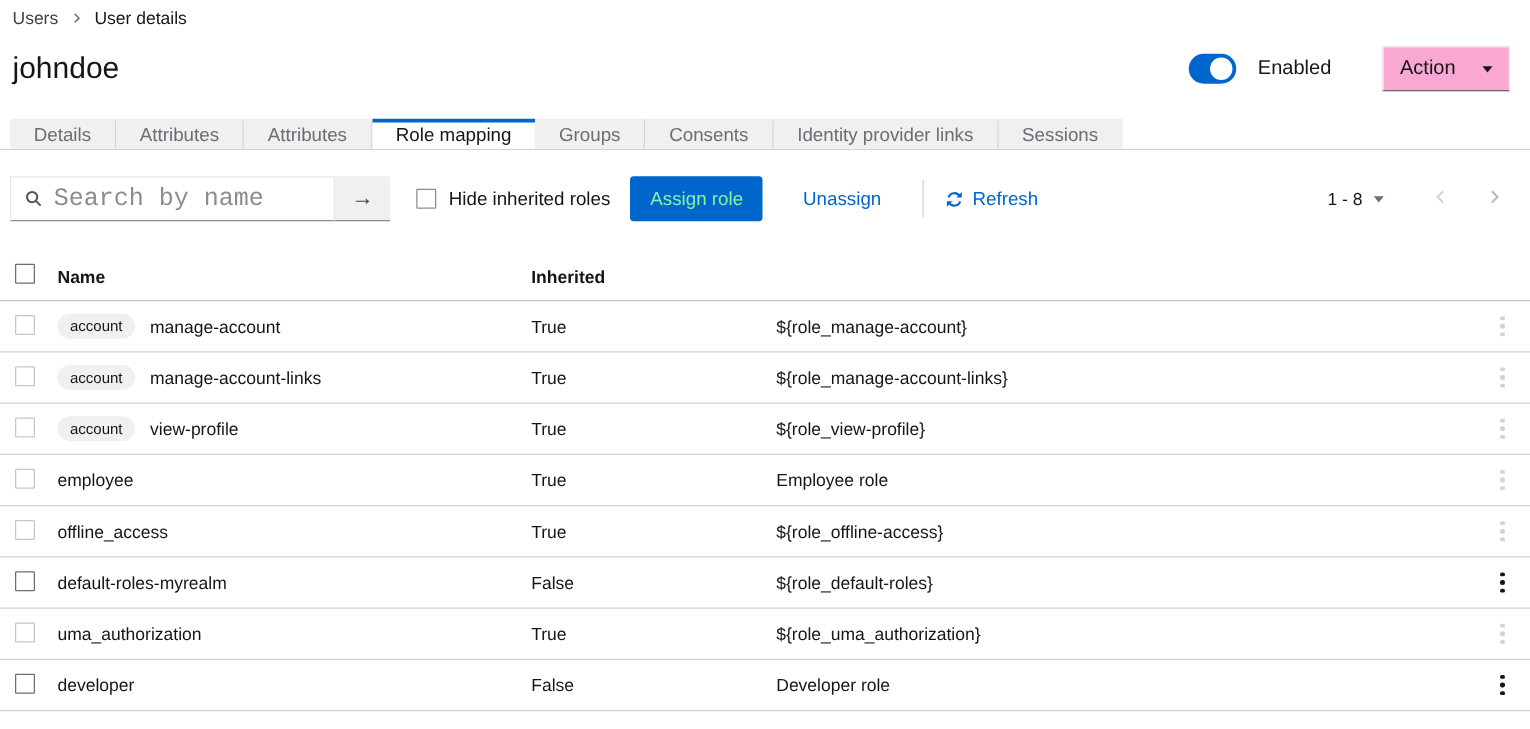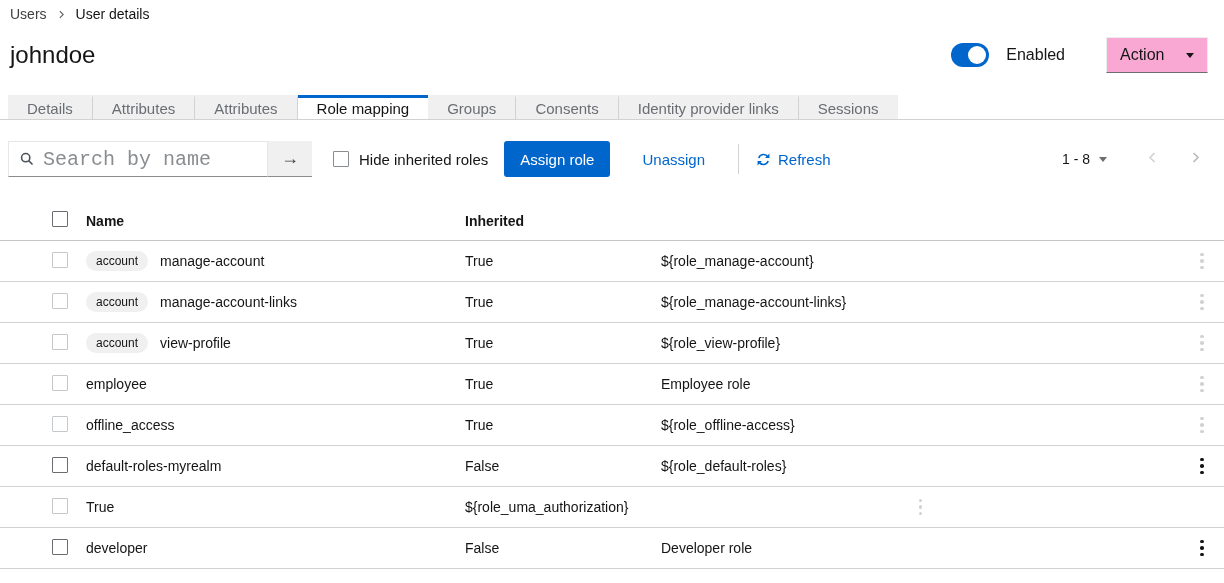--- a/index.html
+++ b/index.html
@@ -38,35 +38,35 @@
   .search-box svg { position: absolute; left: 11px; }
   .search-box input { border: none; outline: none; width: 100%; height: 100%; padding-left: 34px; font-size: 20px;
     font-family: Liberation Mono, monospace; color: #8b5cf6; background: transparent; }
   .search-box input::placeholder { color: #8a8d90; }
   .search-btn { width: 44px; height: 36px; background: #f0f0f0; border: none; border-bottom: 1px solid #8a8d90;
     font-size: 18px; color: #3c3f42; cursor: pointer; display: flex; align-items: center; justify-content: center; }
   .check-group { display: flex; align-items: center; margin-left: 21px; }
   .checkbox { display: inline-block; width: 16px; height: 16px; background: #fff; border: 1px solid #6a6e73; border-radius: 1px; cursor: pointer; flex: none; }
   .check-group .checkbox { border-color: #8a8d90; }
   .check-label { margin-left: 10px; font-size: 15px; }
-  .btn-primary { margin-left: 16px; height: 36px; padding: 0 16px; background: #0066cc; color: #ffffff; border: none;
+  .btn-primary { margin-left: 16px; height: 36px; padding: 0 16px; background: #0066cc; color: #86efac; border: none;
     border-radius: 3px; font-size: 15px; font-family: inherit; cursor: pointer; }
   .btn-link { margin-left: 16px; padding: 0 16px; background: none; border: none; color: #0066cc; font-size: 15px; font-family: inherit; cursor: pointer; }
   .toolbar-divider { width: 1px; height: 30px; background: #d2d2d2; margin: 0 17px; }
   .refresh { display: flex; align-items: center; gap: 7px; background: none; border: none; color: #0066cc; font-size: 15px; font-family: inherit; cursor: pointer; }
   .pagination { margin-left: auto; display: flex; align-items: center; }
   .pag-toggle { display: flex; align-items: center; gap: 9px; background: none; border: none; font-size: 14px;
     color: #151515; font-family: inherit; cursor: pointer; }
   .pag-toggle .caret-down { border-top-color: #6a6e73; }
   .pag-nav { background: none; border: none; cursor: default; padding: 0 15px; }
   .pag-nav.prev { margin-left: 25px; }
 
   
   .table { width: 100%; }
-  .thead, .trow { display: grid; grid-template-columns: 46px 379px 196px auto 44px; align-items: center; padding-left: 40px; }
+  .thead, .trow { display: grid; grid-template-columns: 46px 379px 196px auto 44px; align-items: center; }
   .thead { height: 40px; border-bottom: 1px solid #c6c6c6; font-weight: 700; font-size: 14px; }
   .trow { height: 41px; border-bottom: 1px solid #d2d2d2; font-size: 14px; }
   .cb-cell { padding-left: 12px; }
   .name-cell { display: flex; align-items: center; }
   .badge { background: #f0f0f0; border-radius: 30px; padding: 3px 10px; font-size: 12px; color: #151515; margin-right: 12px; }
   .kebab-cell { display: flex; justify-content: center; }
   .kebab { display: flex; flex-direction: column; gap: 3px; padding: 4px; cursor: pointer; }
   .kebab i { width: 3.5px; height: 3.5px; border-radius: 50%; background: #151515; }
   .row-disabled .kebab i { background: #d2d2d2; }
   .row-disabled .checkbox { border-color: #c5c8cb; }
@@ -276,20 +276,24 @@
     <div class="cell kebab-cell">
       <span class="kebab">
             <i></i>
             <i></i>
             <i></i>
           </span>
     </div>
   </div>
       <div class="trow row-disabled">
     <div class="cell cb-cell"><span class="checkbox"></span></div>
+    <div class="cell name-cell">
+
+      <span>uma_authorization</span>
+    </div>
     <div class="cell">True</div>
     <div class="cell">${role_uma_authorization}</div>
     <div class="cell kebab-cell">
       <span class="kebab">
             <i></i>
             <i></i>
             <i></i>
           </span>
     </div>
   </div>

